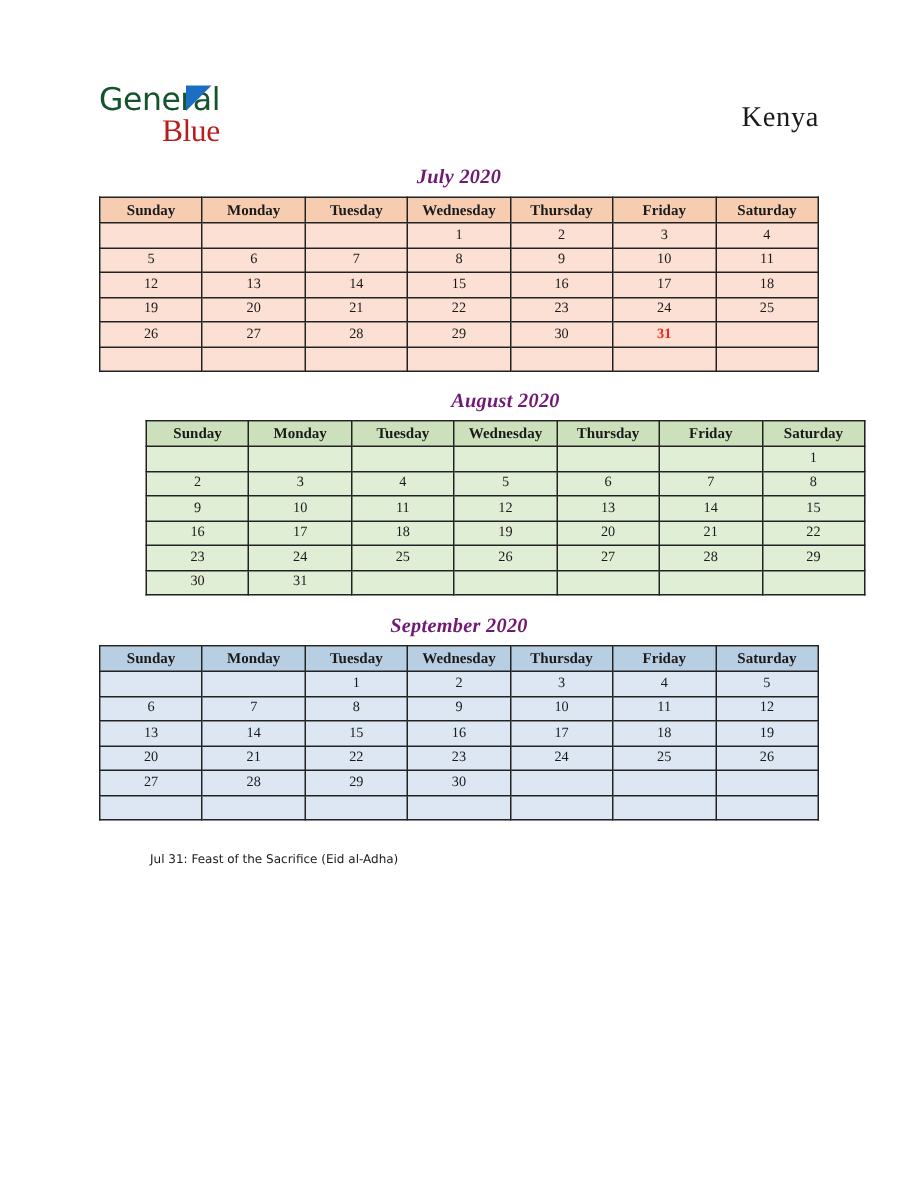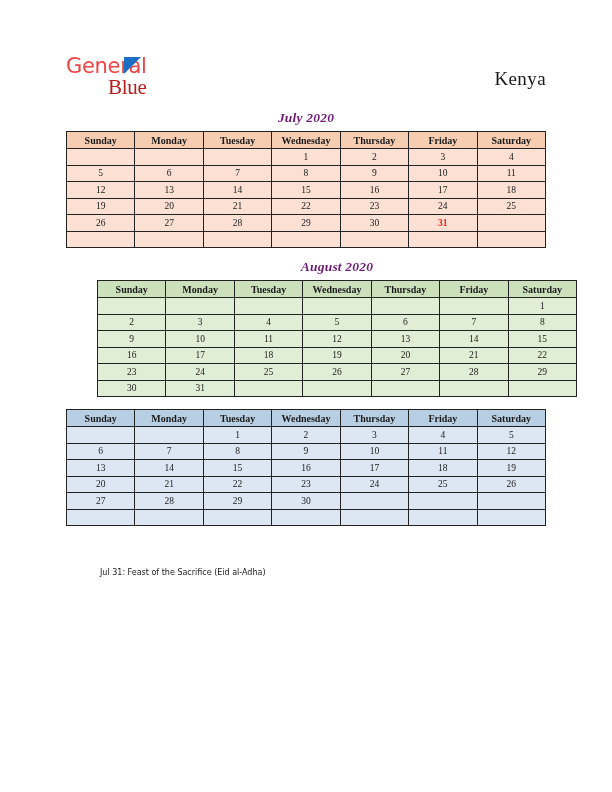--- a/index.html
+++ b/index.html
@@ -29,21 +29,21 @@
     top: 6px;
     width: 180px;
     height: 50px;
   }
   #logo-general {
     position: absolute;
     left: 0;
     top: 0;
     font-family: "DejaVu Sans", sans-serif;
     font-size: 21px;
-    color: #ef4444;
+    color: #14532d;
     letter-spacing: -0.3px;
   }
   #logo-triangle {
     position: absolute;
     left: 58px;
     top: 3px;
     width: 0;
     height: 0;
     border-top: 17px solid #1b6ec2;
     border-right: 17px solid transparent;
@@ -291,20 +291,21 @@
           <td class="day-cell"></td>
           <td class="day-cell"></td>
           <td class="day-cell"></td>
           <td class="day-cell"></td>
         </tr>
       </tbody>
   </table>
 </div>
 
 <div class="calendar-block" id="cal-2">
+  <div class="month-title">September 2020</div>
   <table class="calendar">
     <thead>
       <tr>
         <th>Sunday</th>
         <th>Monday</th>
         <th>Tuesday</th>
         <th>Wednesday</th>
         <th>Thursday</th>
         <th>Friday</th>
         <th>Saturday</th>

